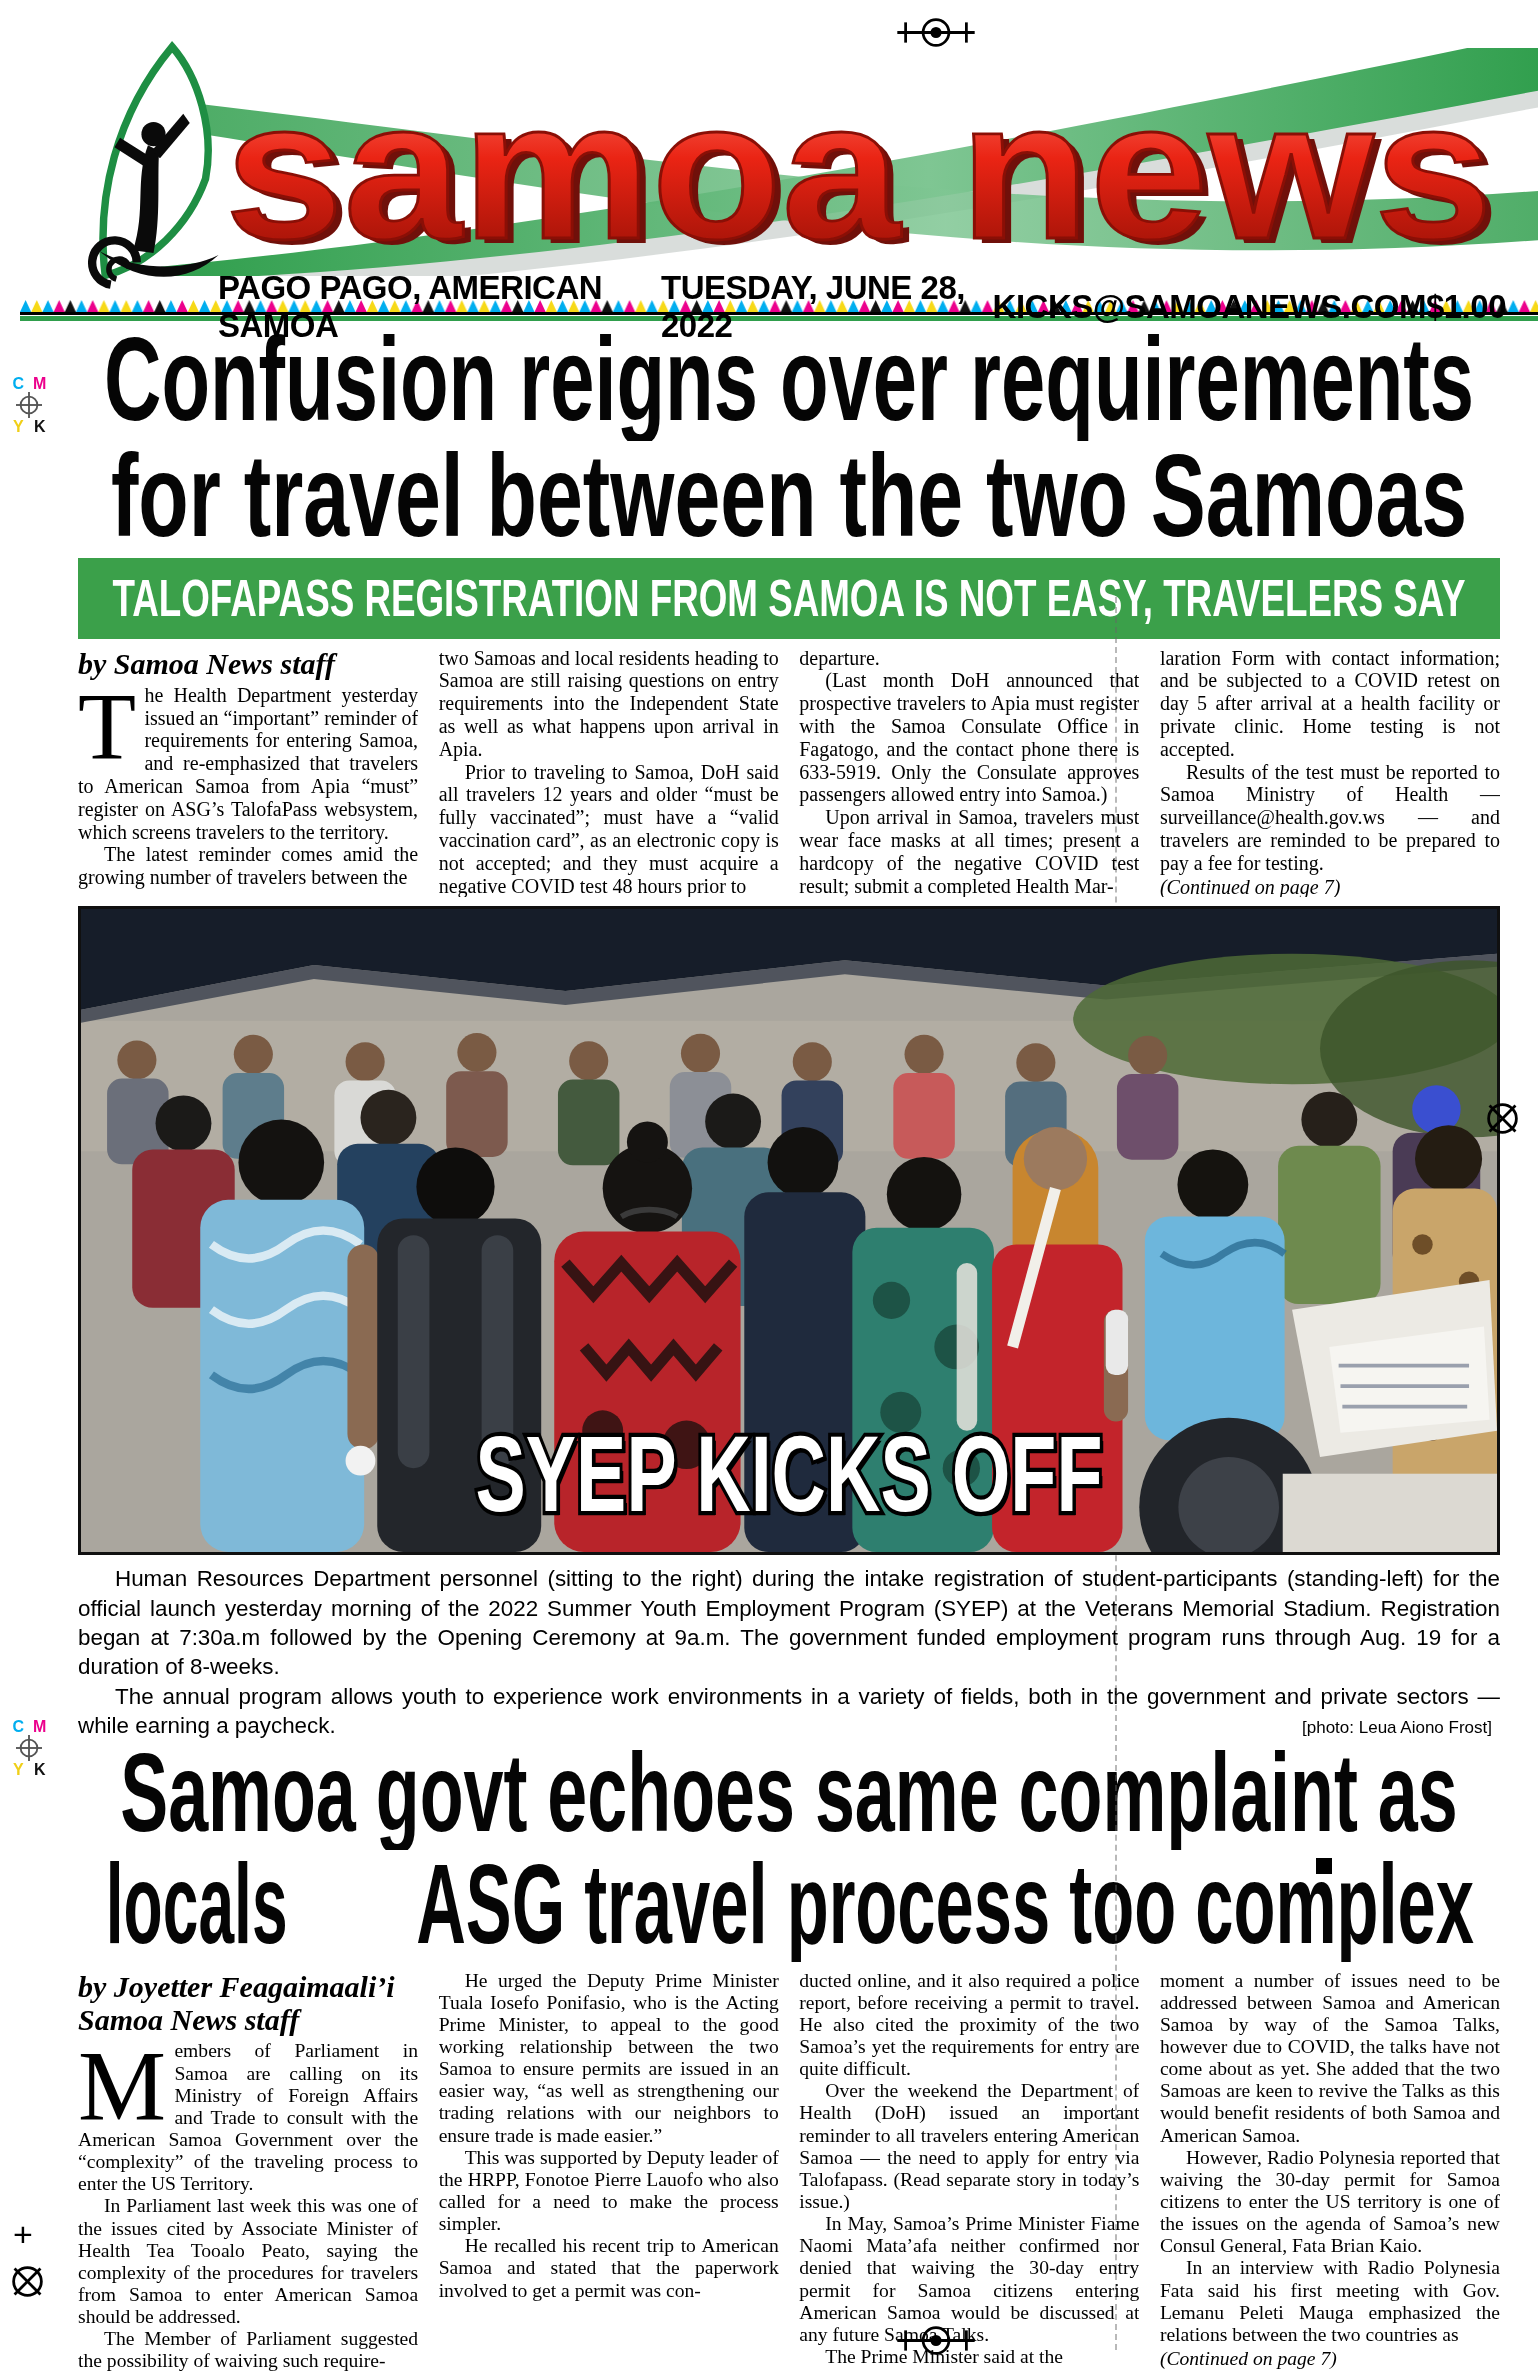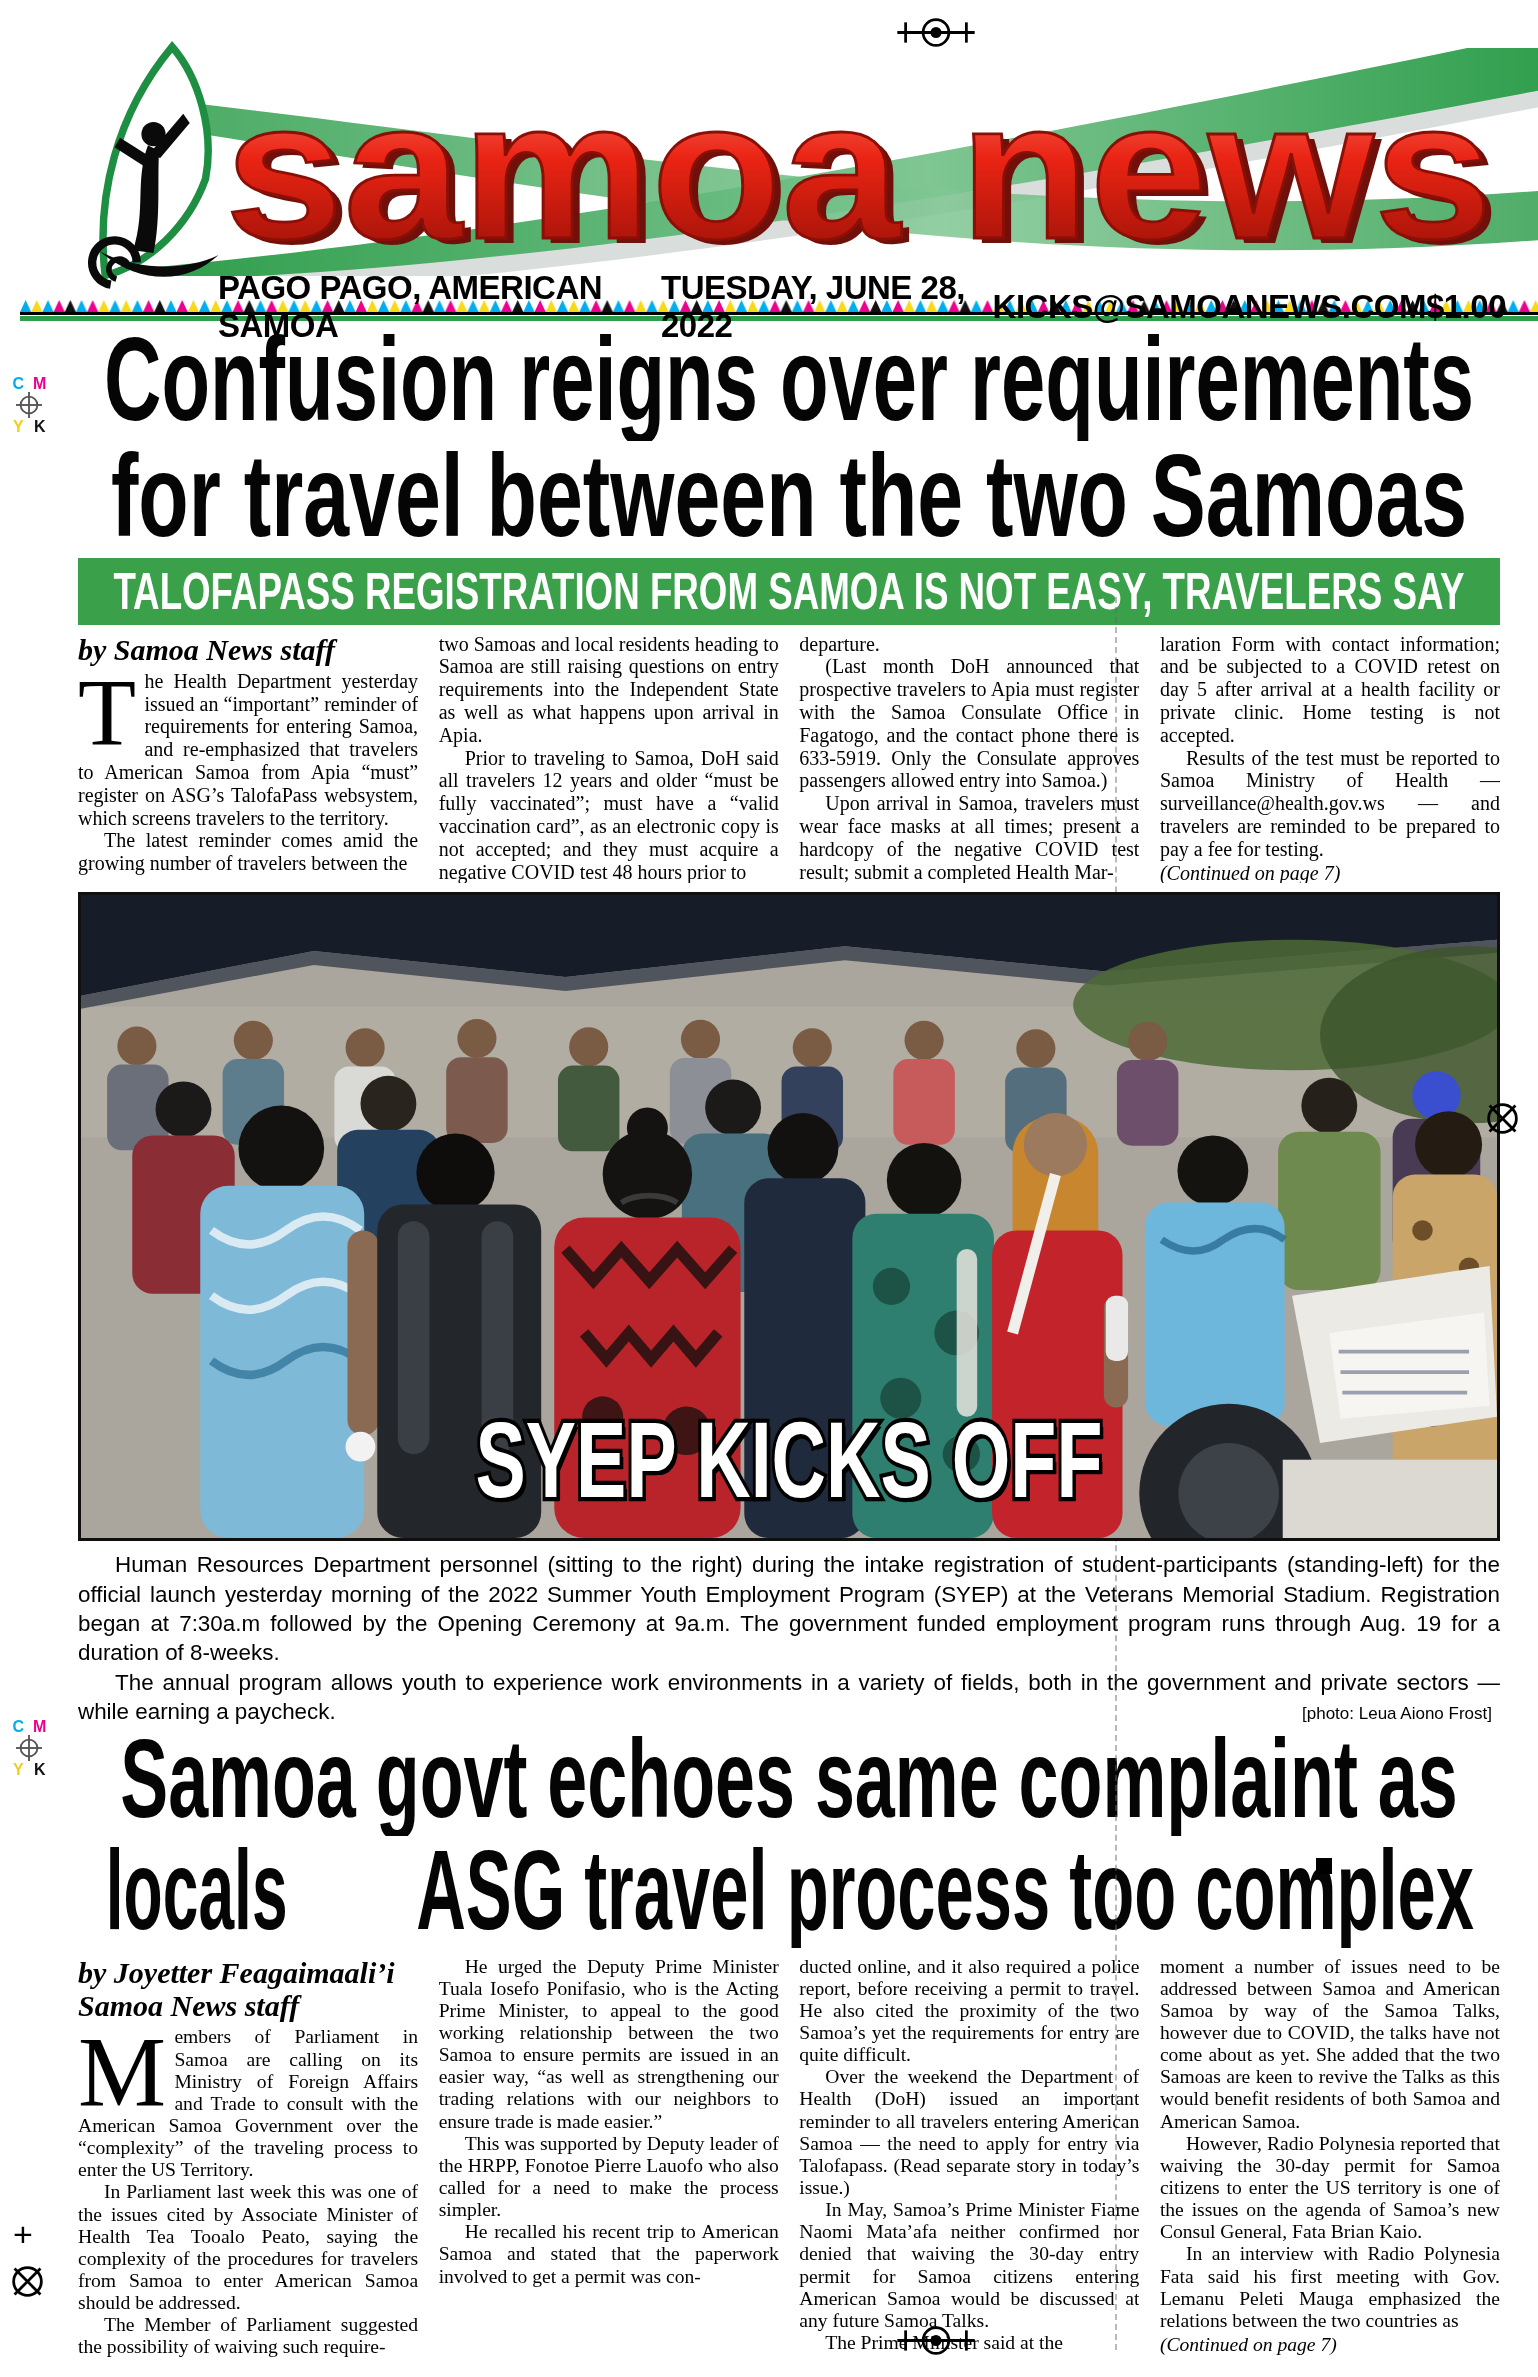--- a/index.html
+++ b/index.html
@@ -12,21 +12,21 @@
   .title-svg { position:absolute; left:0; top:48px; width:1538px; height:228px; z-index:2; }
   .infoline { position:absolute; left:198px; right:52px; top:269px; z-index:4;
               display:flex; justify-content:space-between; align-items:center;
               font-family:"Liberation Sans", sans-serif; font-weight:bold; font-size:33px; letter-spacing:-0.5px; }
   .tri-strip { display:block; width:1538px; height:12px; }
   .rule-black { height:2.8px; background:#000; }
   .rule-green { height:5.6px; background:#2f9e4c; border-top:1.9px solid #fff; }
 
   
   .h1svg { display:block; width:1538px; }
-  .kicker { margin:3.7px 58px 0; height:67px; background:#3ba04a;text-align:center; }
+  .kicker { margin:3.7px 58px 0; height:81px; background:#3ba04a;text-align:center; }
   .kicker svg { display:block; width:100%; height:100%; }
 
   
   .story { display:flex; gap:20.5px; margin:7.5px 58px 0; position:relative; z-index:2; }
   .story .col { flex:1 1 0; text-align:justify; overflow:hidden; }
   #story1 .col { height:250px; font-size:20px; line-height:1.14; }
   #story2 .col { height:474px; font-size:19.6px;   line-height:1.13; }
   .byline { font-weight:bold; font-style:italic; font-size:30px; line-height:1.12;
             margin:0 0 3.7px 0; text-align:left; }
   .col p { margin:0; }

